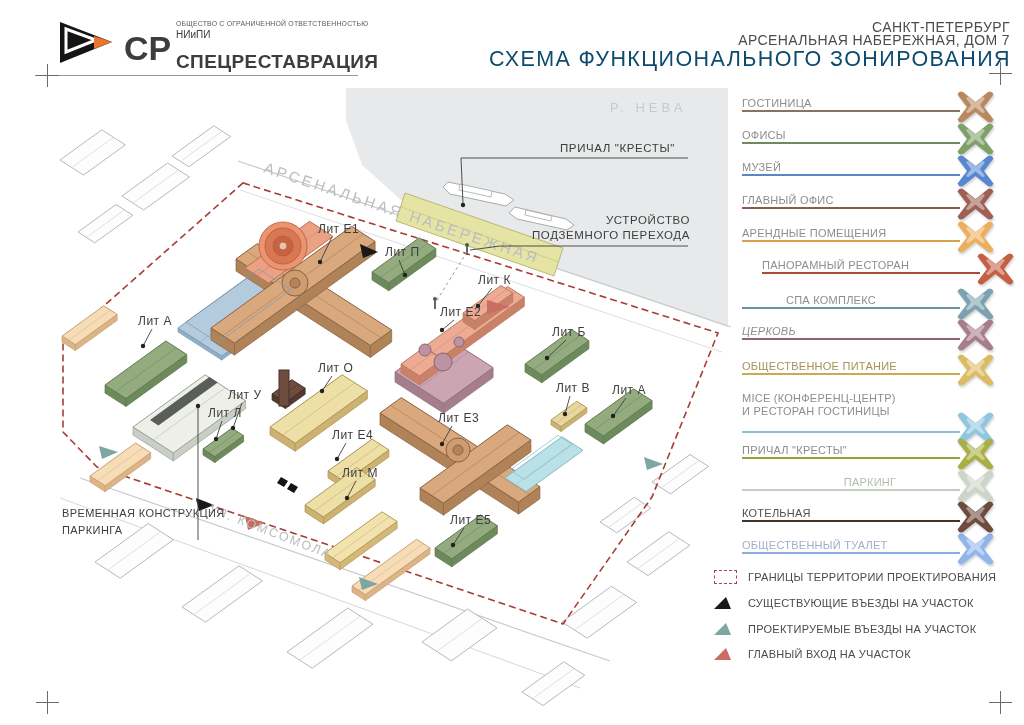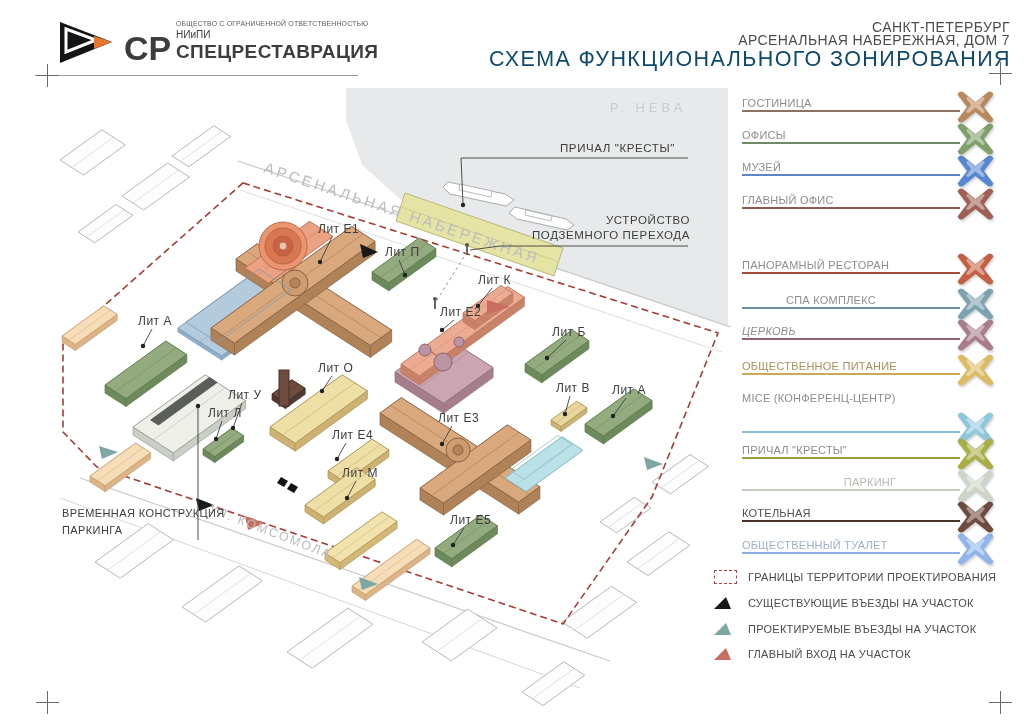--- a/index.html
+++ b/index.html
@@ -8,21 +8,21 @@
   svg text{font-family:"Liberation Sans",sans-serif}
   
   .hdr-line{position:absolute;left:35px;top:75px;width:323px;height:1px;background:#9a9a9a}
   .mark{position:absolute;width:23px;height:23px}
   .mark:before,.mark:after{content:"";position:absolute;background:#6a6a6a}
   .mark:before{left:11px;top:0;width:1px;height:23px}
   .mark:after{left:0;top:11px;width:23px;height:1px}
   .company{position:absolute;left:176px;top:21px;line-height:1}
   .c1{font-size:6.9px;color:#5a5a5a;letter-spacing:.2px}
   .c2{font-size:10px;color:#3d3d3d;margin-top:2px}
-  .c3{font-size:19px;font-weight:700;color:#3d3d3d;letter-spacing:.4px;margin-top:2px}
+  .c3{font-size:19px;font-weight:700;color:#3d3d3d;letter-spacing:.4px;margin-top:12px}
   .addr{position:absolute;right:14px;top:21px;text-align:right;font-size:14px;color:#4c4c4c;
         letter-spacing:.4px;line-height:12.5px}
   .title{position:absolute;right:13px;top:47px;font-size:21.5px;color:#0c4a6e;letter-spacing:1.4px;white-space:nowrap}
   
   .legend{position:absolute;left:742px;top:0;width:278px;height:725px}
   .lg-row{position:absolute;left:0;width:256px}
   .lg-label{display:block;font-size:11px;line-height:13px;letter-spacing:.25px}
   .lg-line{position:absolute;left:0;top:13px;width:218px;height:1.6px}
   .lg-icon{position:absolute;left:214px;top:-7px;width:39px;height:34px;filter:drop-shadow(1px 2px 1px rgba(0,0,0,.18))}
   .lg-row.two .lg-line{top:39px}
@@ -320,21 +320,29 @@
           </svg></span>
       </div>
       <div class="lg-row" style="top: 194px;">
         <span class="lg-label" style="color: rgb(141, 141, 141);">ГЛАВНЫЙ ОФИС</span>
         <span class="lg-line" style="background: rgb(142, 90, 78);"></span>
         <span class="lg-icon" style="color: rgb(158, 96, 82);"><svg width="39" height="34" viewBox="0 0 39 34">
             <path d="M7,2 L19.5,12 L32,2 Q36,0.5 37.5,4.5 L28,17 L37.5,29.5 Q36,33.5 32,32 L19.5,22 L7,32 Q3,33.5 1.5,29.5 L11,17 L1.5,4.5 Q3,0.5 7,2 Z" fill="currentColor"></path>
             <path d="M7,2 L19.5,12 L32,2 Q36,0.5 37.5,4.5 L28,17 L37.5,29.5 Q36,33.5 32,32 L19.5,22 L7,32 Q3,33.5 1.5,29.5 L11,17 L1.5,4.5 Q3,0.5 7,2 Z" transform="translate(19.5,15) scale(0.52) translate(-19.5,-17)" fill="#ffffff" opacity="0.42"></path>
           </svg></span>
       </div>
-      <div class="lg-row" style="top: 259px;">
+      <div class="lg-row" style="top: 227px;">
+        <span class="lg-label" style="color: rgb(141, 141, 141);">АРЕНДНЫЕ ПОМЕЩЕНИЯ</span>
+        <span class="lg-line" style="background: rgb(217, 160, 82);"></span>
+        <span class="lg-icon" style="color: rgb(236, 175, 96);"><svg width="39" height="34" viewBox="0 0 39 34">
+            <path d="M7,2 L19.5,12 L32,2 Q36,0.5 37.5,4.5 L28,17 L37.5,29.5 Q36,33.5 32,32 L19.5,22 L7,32 Q3,33.5 1.5,29.5 L11,17 L1.5,4.5 Q3,0.5 7,2 Z" fill="currentColor"></path>
+            <path d="M7,2 L19.5,12 L32,2 Q36,0.5 37.5,4.5 L28,17 L37.5,29.5 Q36,33.5 32,32 L19.5,22 L7,32 Q3,33.5 1.5,29.5 L11,17 L1.5,4.5 Q3,0.5 7,2 Z" transform="translate(19.5,15) scale(0.52) translate(-19.5,-17)" fill="#ffffff" opacity="0.42"></path>
+          </svg></span>
+      </div>
+      <div class="lg-row" style="top: 259px; margin-left: 20px;">
         <span class="lg-label" style="color: rgb(141, 141, 141);">ПАНОРАМНЫЙ РЕСТОРАН</span>
         <span class="lg-line" style="background: rgb(168, 76, 56);"></span>
         <span class="lg-icon" style="color: rgb(197, 95, 68);"><svg width="39" height="34" viewBox="0 0 39 34">
             <path d="M7,2 L19.5,12 L32,2 Q36,0.5 37.5,4.5 L28,17 L37.5,29.5 Q36,33.5 32,32 L19.5,22 L7,32 Q3,33.5 1.5,29.5 L11,17 L1.5,4.5 Q3,0.5 7,2 Z" fill="currentColor"></path>
             <path d="M7,2 L19.5,12 L32,2 Q36,0.5 37.5,4.5 L28,17 L37.5,29.5 Q36,33.5 32,32 L19.5,22 L7,32 Q3,33.5 1.5,29.5 L11,17 L1.5,4.5 Q3,0.5 7,2 Z" transform="translate(19.5,15) scale(0.52) translate(-19.5,-17)" fill="#ffffff" opacity="0.42"></path>
           </svg></span>
       </div>
       <div class="lg-row" style="top: 294px;">
         <span class="lg-label" style="color: rgb(141, 141, 141); margin-left: 44px;">СПА КОМПЛЕКС</span>
         <span class="lg-line" style="background: rgb(110, 147, 160);"></span>
@@ -354,20 +362,21 @@
       <div class="lg-row" style="top: 360px;">
         <span class="lg-label" style="color: rgb(168, 144, 88);">ОБЩЕСТВЕННОЕ ПИТАНИЕ</span>
         <span class="lg-line" style="background: rgb(203, 170, 84);"></span>
         <span class="lg-icon" style="color: rgb(221, 187, 98);"><svg width="39" height="34" viewBox="0 0 39 34">
             <path d="M7,2 L19.5,12 L32,2 Q36,0.5 37.5,4.5 L28,17 L37.5,29.5 Q36,33.5 32,32 L19.5,22 L7,32 Q3,33.5 1.5,29.5 L11,17 L1.5,4.5 Q3,0.5 7,2 Z" fill="currentColor"></path>
             <path d="M7,2 L19.5,12 L32,2 Q36,0.5 37.5,4.5 L28,17 L37.5,29.5 Q36,33.5 32,32 L19.5,22 L7,32 Q3,33.5 1.5,29.5 L11,17 L1.5,4.5 Q3,0.5 7,2 Z" transform="translate(19.5,15) scale(0.52) translate(-19.5,-17)" fill="#ffffff" opacity="0.42"></path>
           </svg></span>
       </div>
       <div class="lg-row two" style="top: 392px;">
         <span class="lg-label" style="color: rgb(141, 141, 141);">MICE (КОНФЕРЕНЦ-ЦЕНТР)</span>
+        <span class="lg-label" style="color: rgb(141, 141, 141);">И РЕСТОРАН ГОСТИНИЦЫ</span>
         <span class="lg-line" style="background: rgb(140, 192, 214);"></span>
         <span class="lg-icon" style="color: rgb(143, 199, 222);"><svg width="39" height="34" viewBox="0 0 39 34">
             <path d="M7,2 L19.5,12 L32,2 Q36,0.5 37.5,4.5 L28,17 L37.5,29.5 Q36,33.5 32,32 L19.5,22 L7,32 Q3,33.5 1.5,29.5 L11,17 L1.5,4.5 Q3,0.5 7,2 Z" fill="currentColor"></path>
             <path d="M7,2 L19.5,12 L32,2 Q36,0.5 37.5,4.5 L28,17 L37.5,29.5 Q36,33.5 32,32 L19.5,22 L7,32 Q3,33.5 1.5,29.5 L11,17 L1.5,4.5 Q3,0.5 7,2 Z" transform="translate(19.5,15) scale(0.52) translate(-19.5,-17)" fill="#ffffff" opacity="0.42"></path>
           </svg></span>
       </div>
       <div class="lg-row" style="top: 444px;">
         <span class="lg-label" style="color: rgb(141, 141, 141);">ПРИЧАЛ "КРЕСТЫ"</span>
         <span class="lg-line" style="background: rgb(154, 160, 60);"></span>
         <span class="lg-icon" style="color: rgb(169, 174, 69);"><svg width="39" height="34" viewBox="0 0 39 34">

